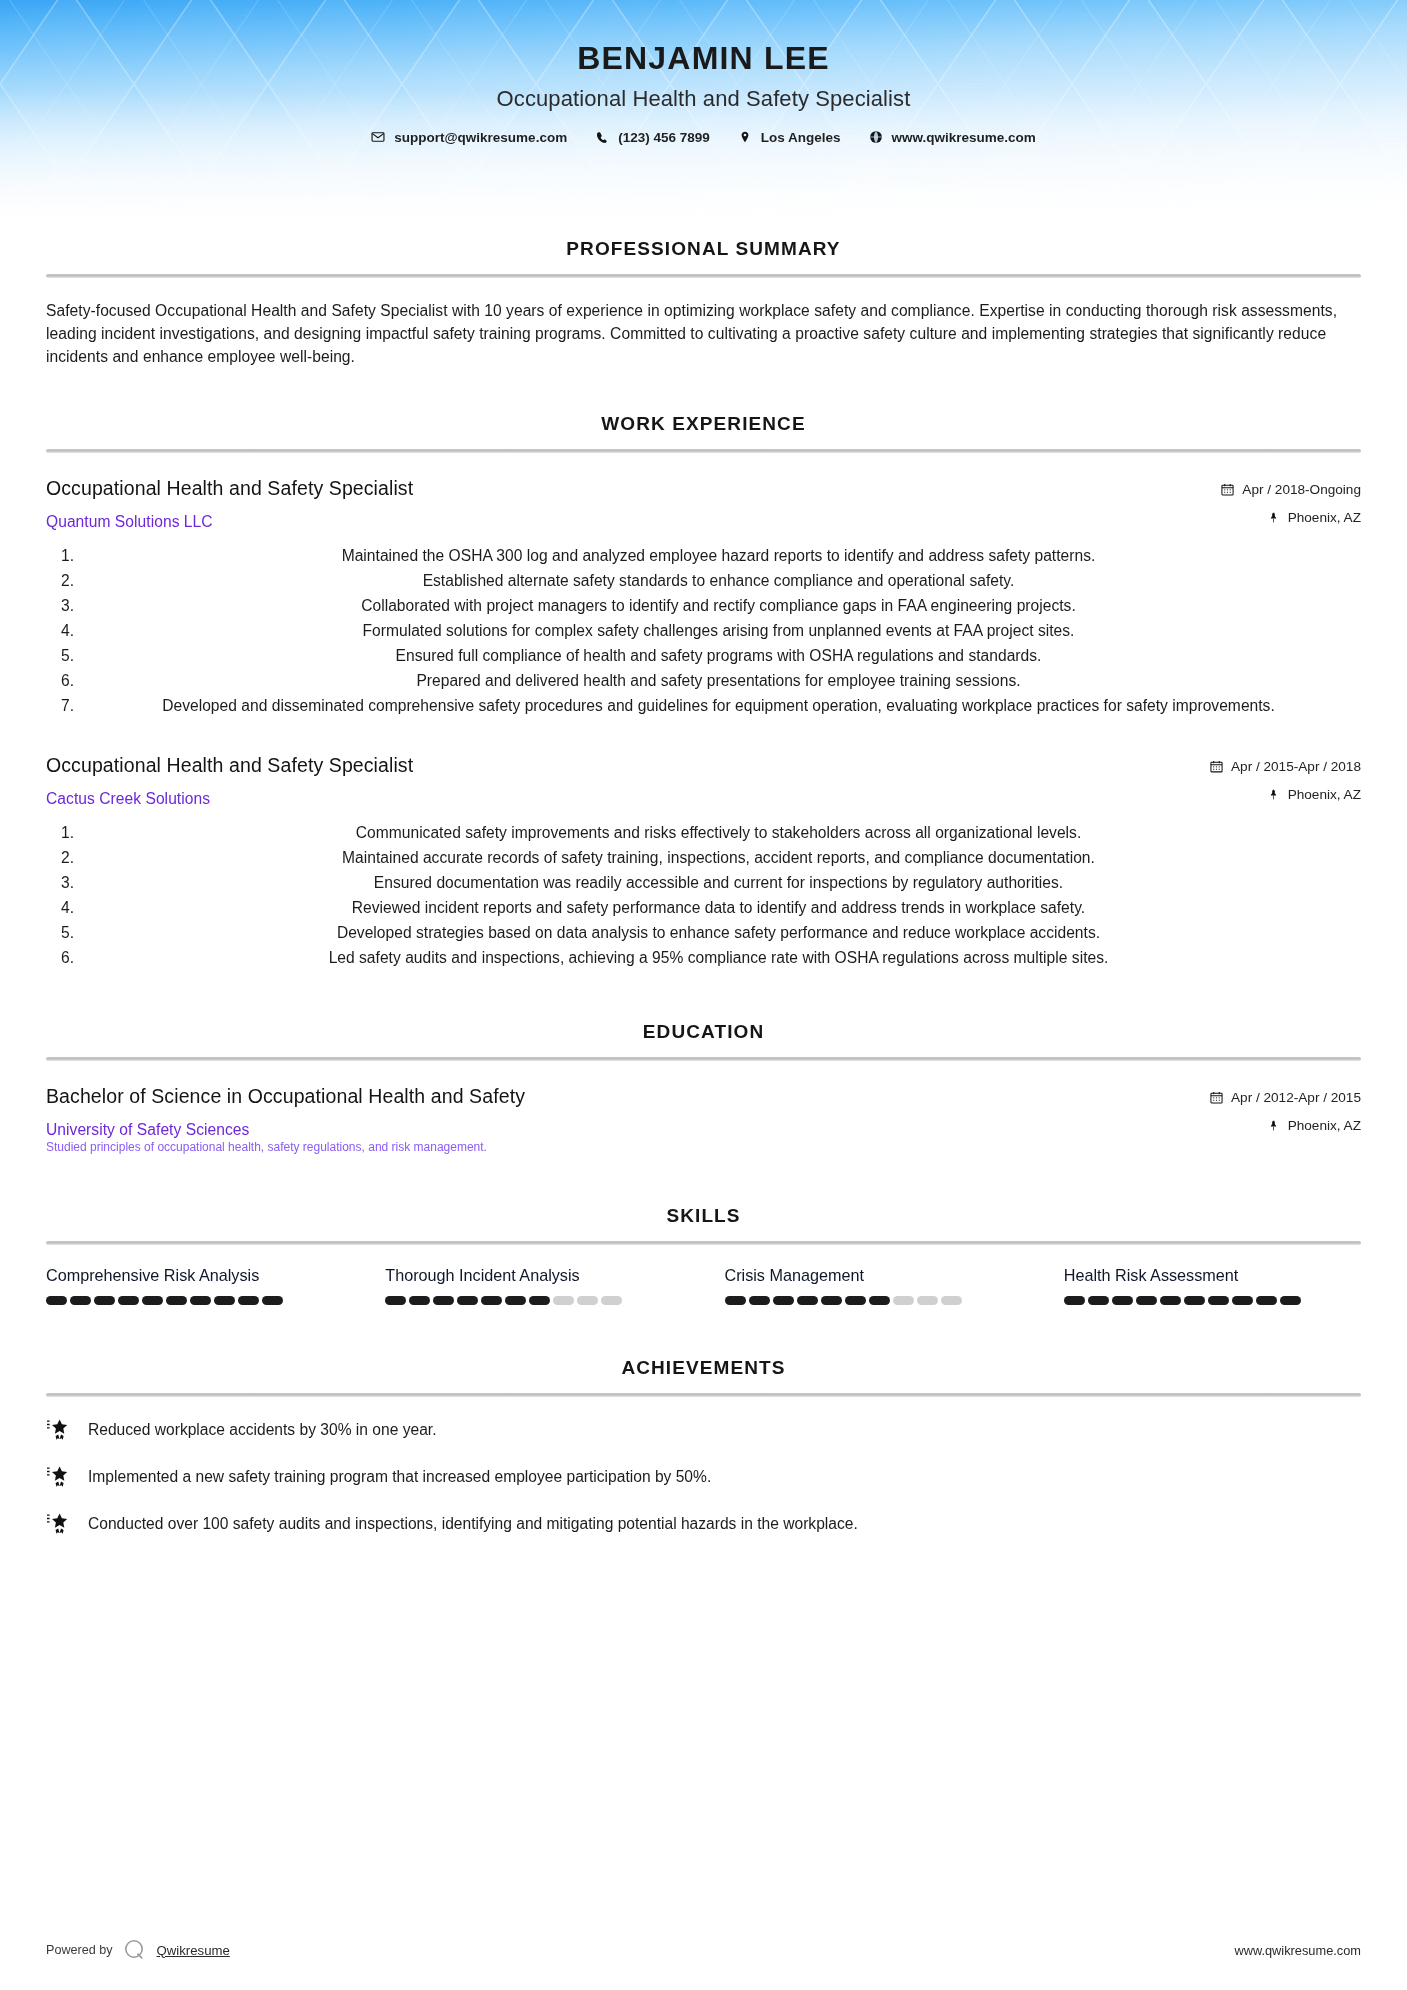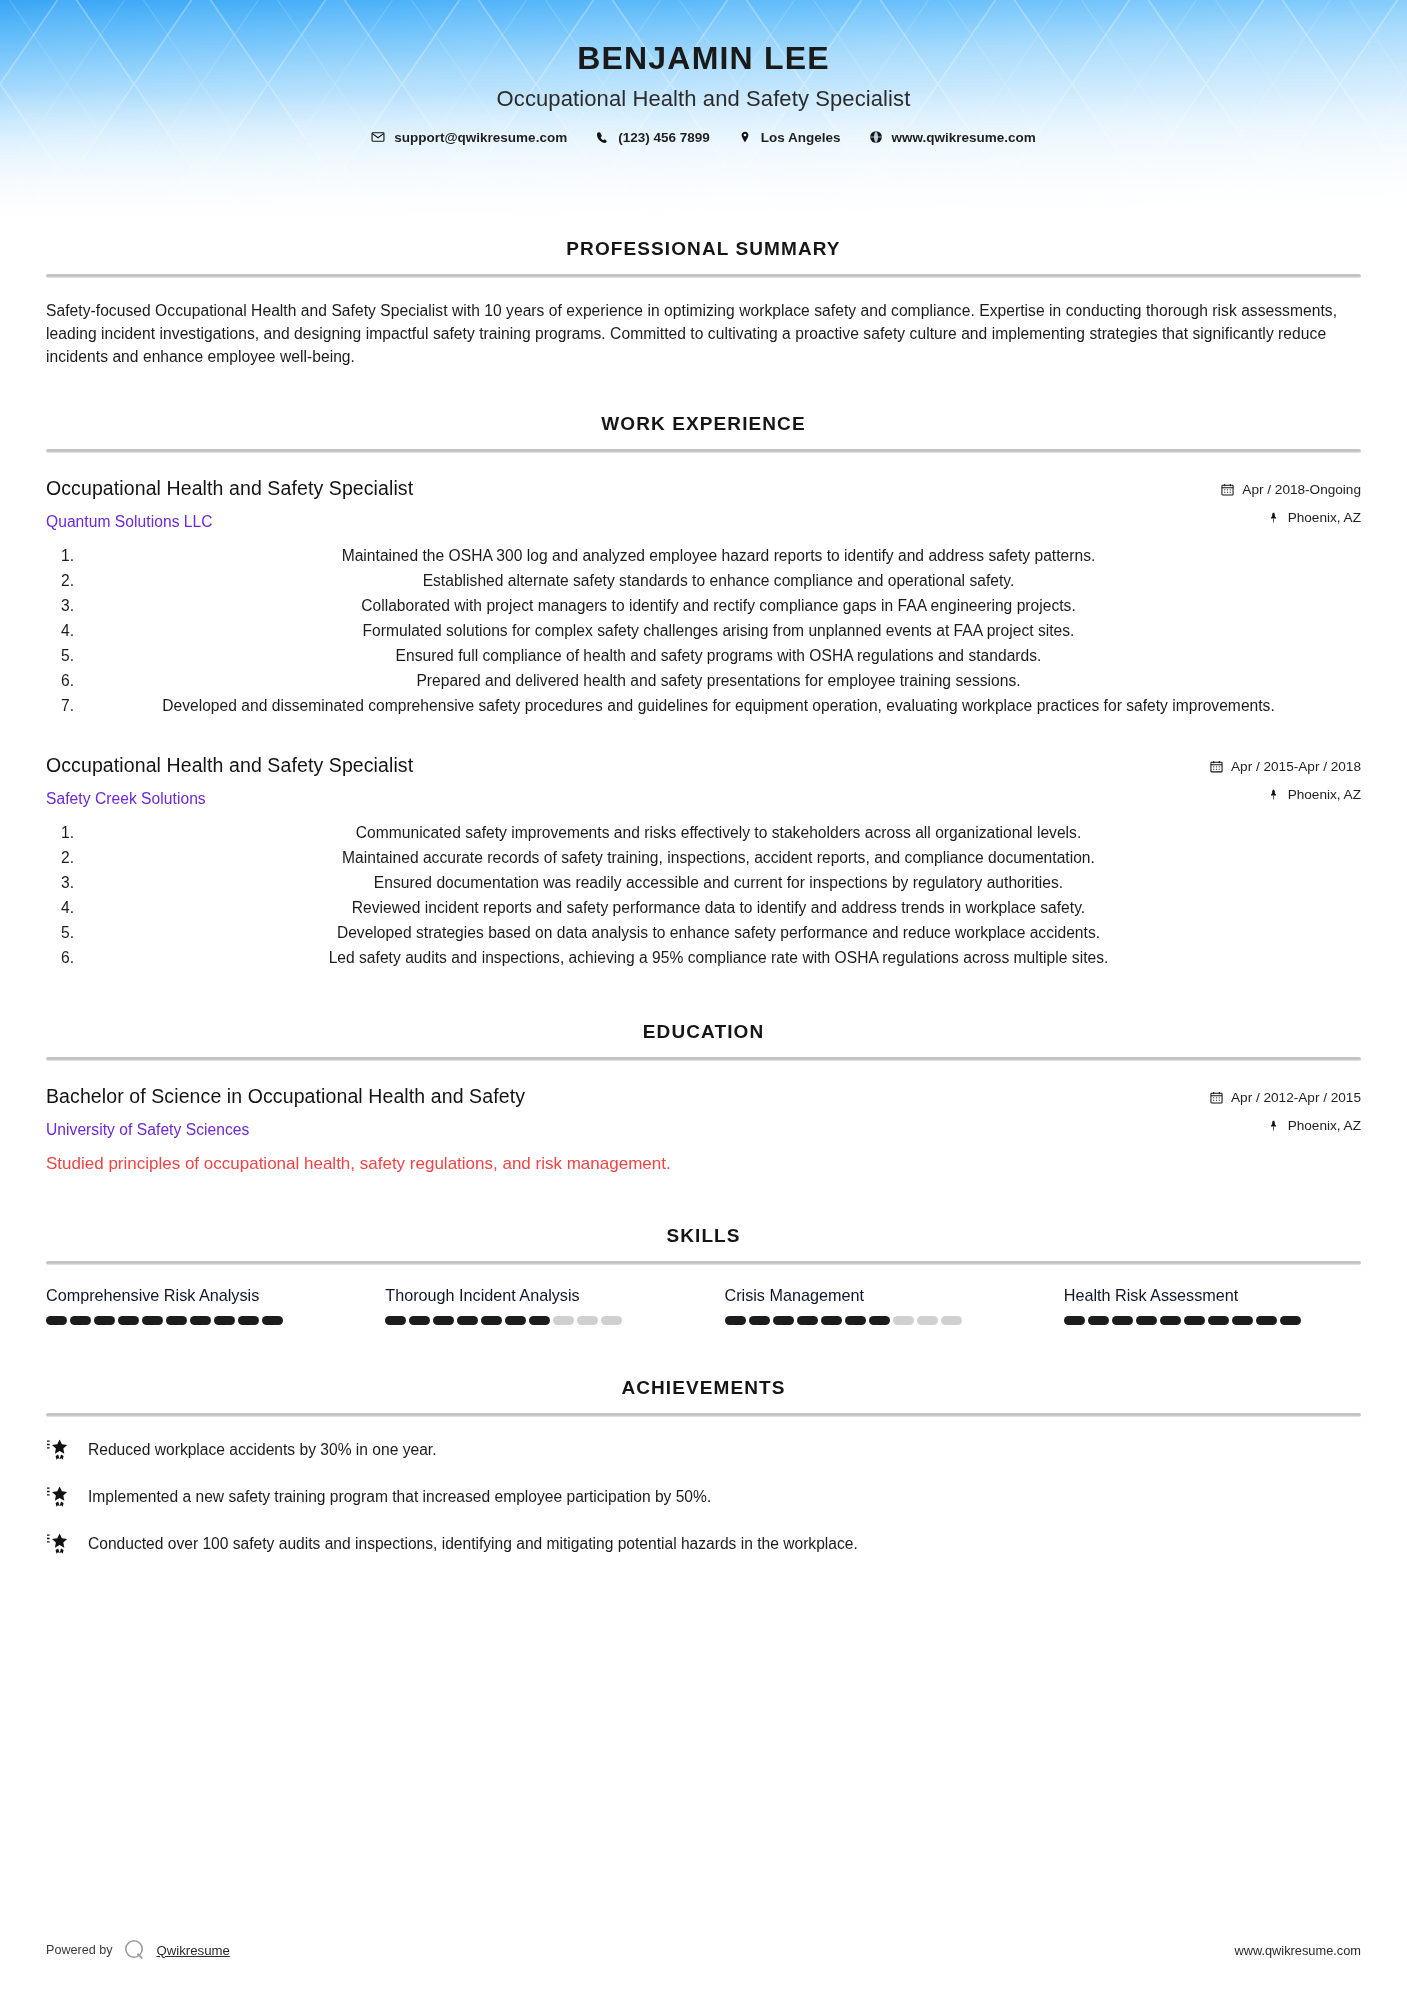--- a/index.html
+++ b/index.html
@@ -186,23 +186,22 @@
     content: counter(b) ".";
     position: absolute;
     left: 6px;
     top: 0;
     width: 22px;
     text-align: right;
     color: #1c1c1c;
   }
 
   .edu-desc {
-    margin-top: 13px;
-    font-size: 17px;
-    color: #ef4444;
+    font-size: 12px;
+    color: #8b5cf6;
     line-height: 1.4;
   }
 
   
   .skills-grid {
     margin-top: 20px;
     display: grid;
     grid-template-columns: repeat(4, 1fr);
     column-gap: 42px;
     row-gap: 10px;
@@ -395,21 +394,21 @@
         <li>Ensured full compliance of health and safety programs with OSHA regulations and standards.</li>
         <li>Prepared and delivered health and safety presentations for employee training sessions.</li>
         <li>Developed and disseminated comprehensive safety procedures and guidelines for equipment operation, evaluating workplace practices for safety improvements.</li>
       </ol>
     </div>
 
     <div class="entry" style="margin-top:37px;">
       <div class="entry-head">
         <div class="entry-left">
           <div class="entry-title">Occupational Health and Safety Specialist</div>
-          <div class="entry-sub">Safety Creek Solutions</div>
+          <div class="entry-sub">Cactus Creek Solutions</div>
         </div>
         <div class="entry-right">
           <div class="meta-line">
             <span class="ico">
               <svg viewBox="0 0 14 14" width="13" height="13" fill="none" stroke="currentColor" stroke-width="1.1">
                 <rect x="1" y="2.4" width="12" height="10.4" rx=".8"></rect>
                 <path d="M1 5.2h12M4 1.1v2.4M10 1.1v2.4"></path>
                 <path d="M3.4 7.4h1.2M6.4 7.4h1.2M9.4 7.4h1.2M3.4 10h1.2M6.4 10h1.2M9.4 10h1.2" stroke-width="1"></path>
               </svg>
             </span>

